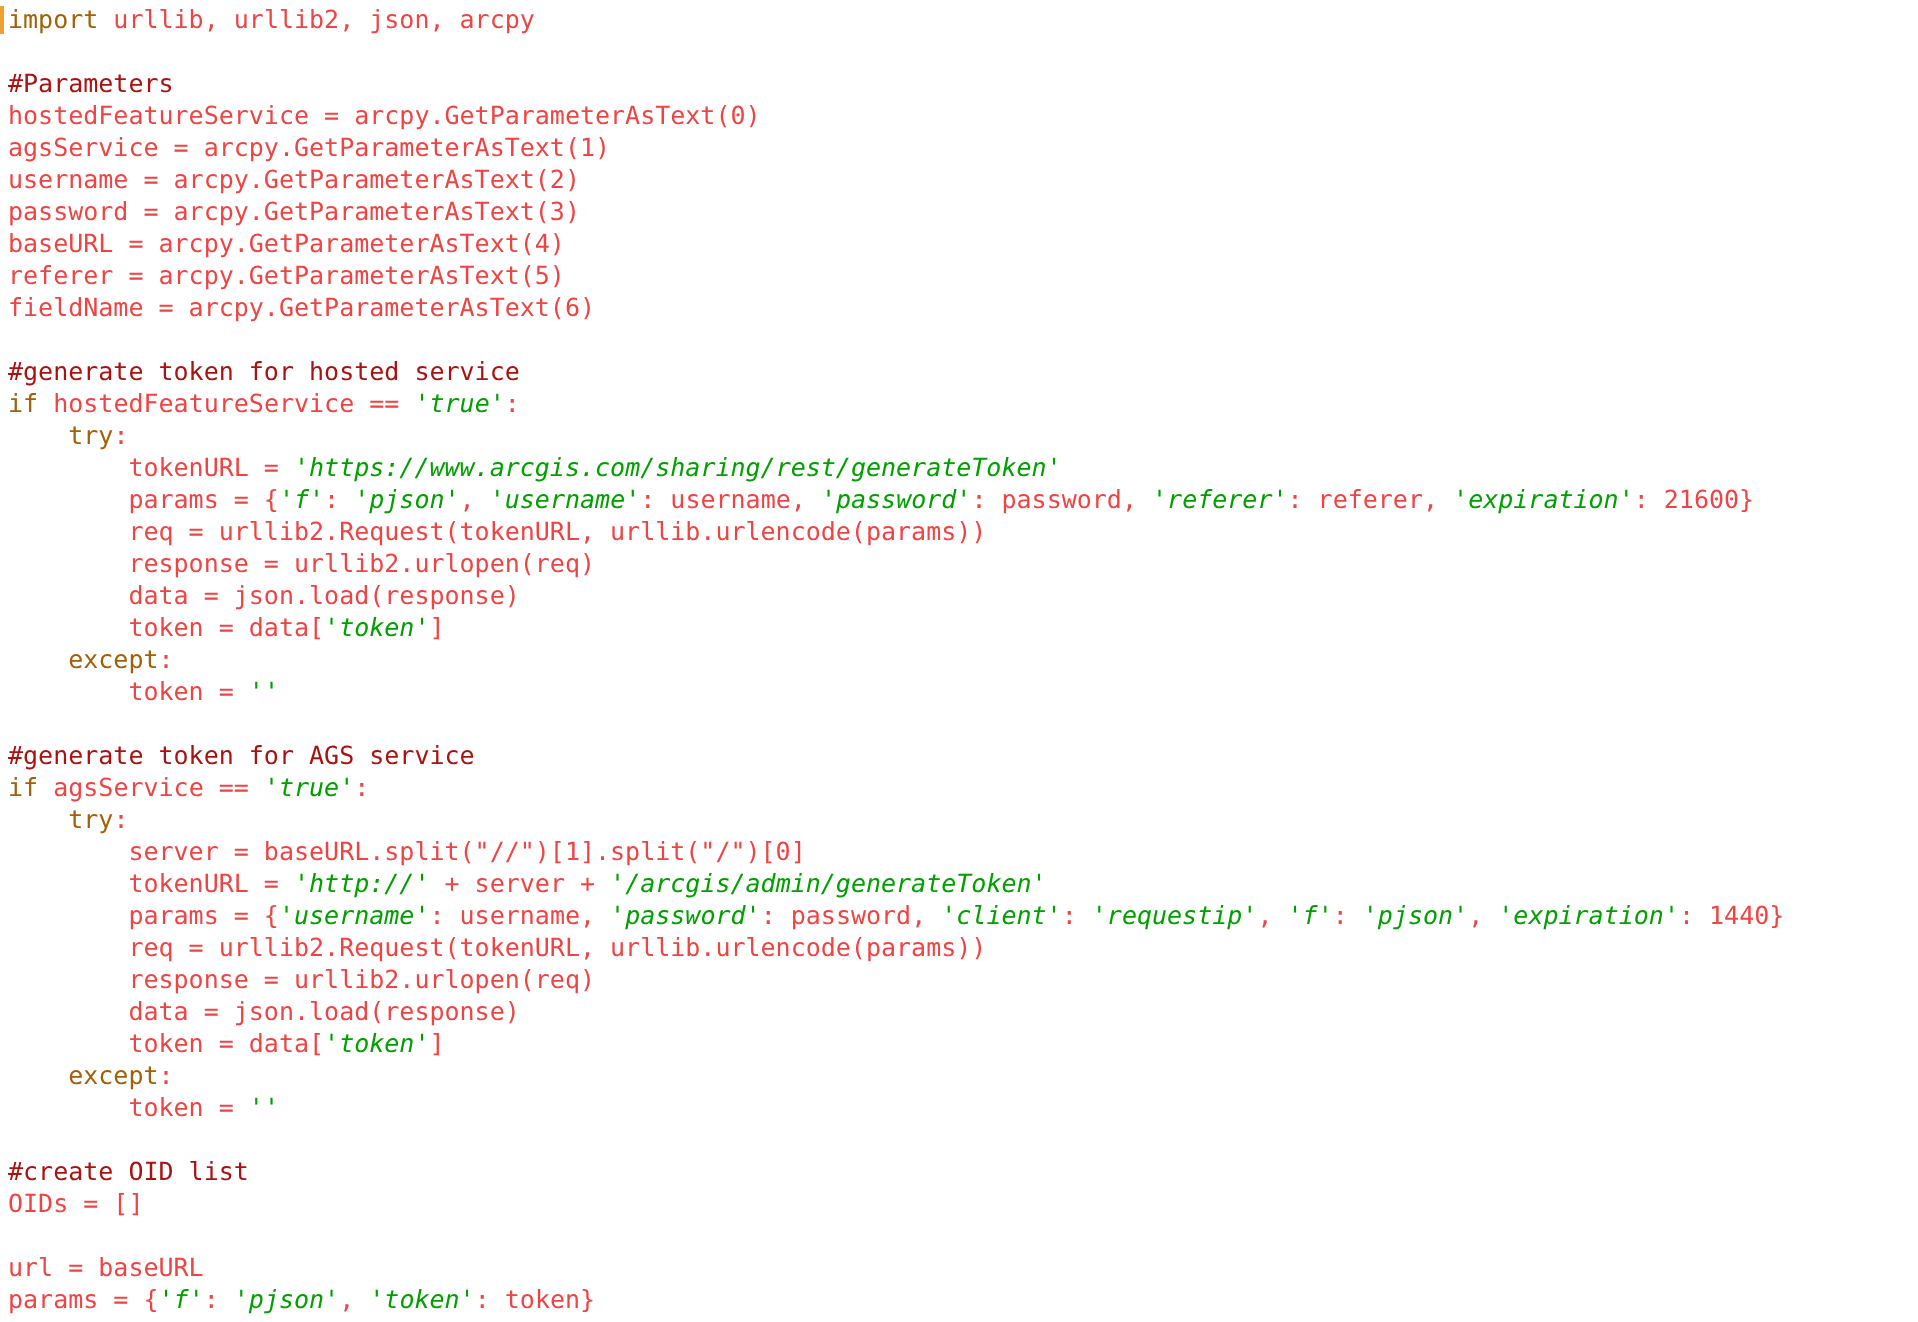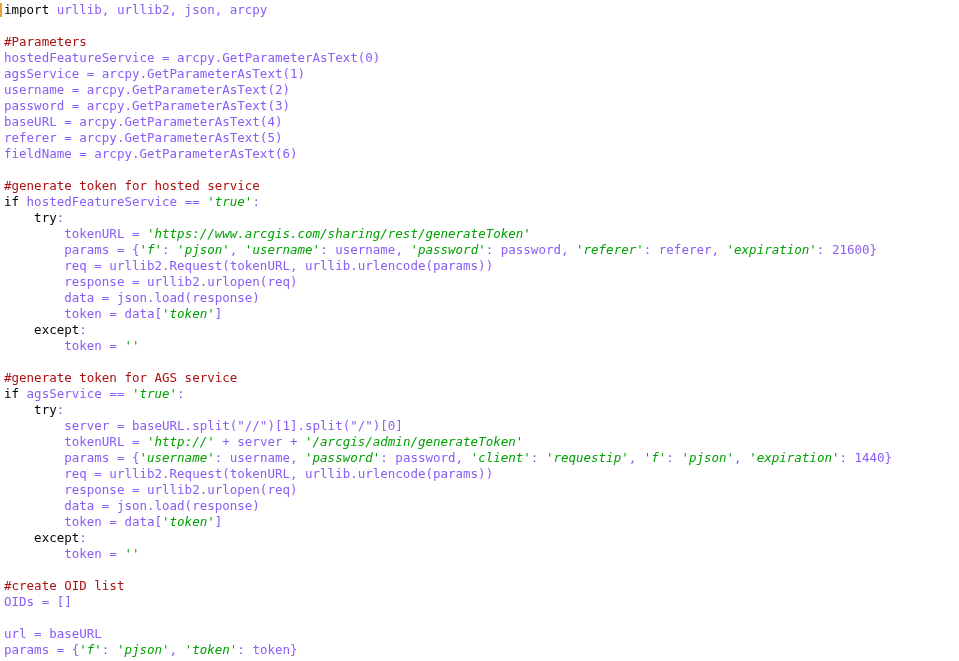--- a/index.html
+++ b/index.html
@@ -28,24 +28,24 @@
     font-size: 12.5px;
     line-height: 16px;
     white-space: pre;
     letter-spacing: 0px;
     color: #000000;
   }
   .ln {
     height: 16px;
     white-space: pre;
   }
-  .tok-kw   { color: #000000; }
+  .tok-kw   { color: #a16207; }
   .tok-com  { color: #aa1111; }
   .tok-str  { color: #00a000; font-style: italic; }
-  .tok-plain{ color: #8b5cf6; }
+  .tok-plain{ color: #ef4444; }
   #caret {
     position: absolute;
     left: 0px;
     top: 3px;
     width: 2px;
     height: 14px;
     background: #f0a030;
   }
 </style>
 </head>

